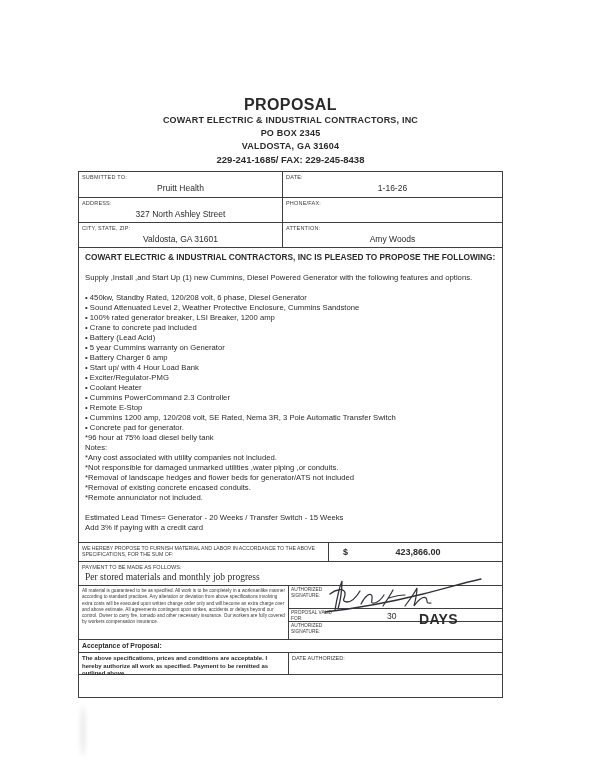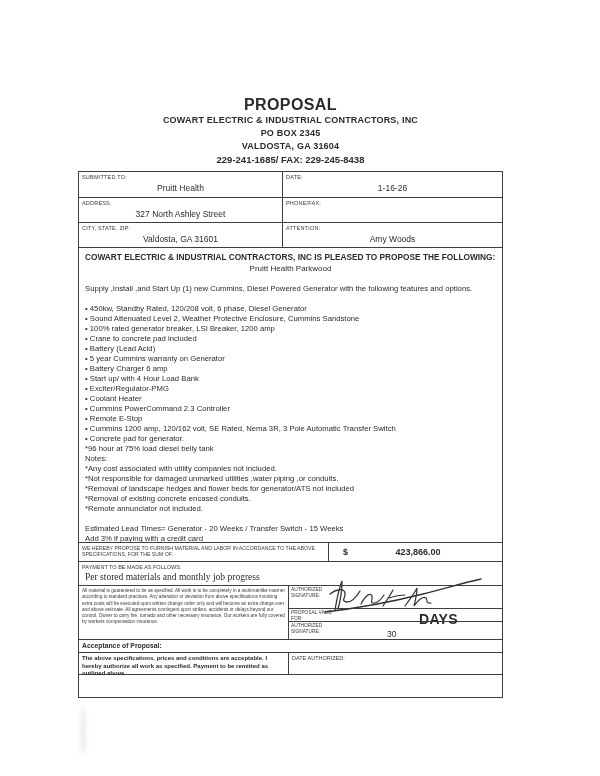--- a/index.html
+++ b/index.html
@@ -47,21 +47,21 @@
   .pay-value { font-family:"Liberation Serif", serif; font-size:9.5px; margin-top:2px; padding-left:3px; }
 
   
   .terms-row { display:flex; height:54px; }
   .terms-text { width:210px; border-right:1px solid #3f3f3f; padding:2px 3px; font-size:4.7px; line-height:6.3px; color:#3a3a3a; }
   .sig-col { flex:1; display:flex; flex-direction:column; }
   .sig-row1 { height:23px; border-bottom:1px solid #3f3f3f; position:relative; overflow:visible; }
   .sig-row2 { height:13px; border-bottom:1px solid #3f3f3f; position:relative; }
   .sig-row3 { flex:1; position:relative; }
   .mini-label { display:block; font-size:4.8px; line-height:5.6px; width:44px; padding:1px 0 0 2px; color:#3a3a3a; }
-  .valid-num { position:absolute; left:98px; top:20px; font-size:8.5px; font-weight:normal; }
+  .valid-num { position:absolute; left:98px; top:2px; font-size:8.5px; font-weight:normal; }
   .valid-days { position:absolute; left:130px; top:2px; font-size:14px; font-weight:bold; letter-spacing:.3px; }
   .sig-svg { position:absolute; left:32px; top:-12px; width:170px; height:44px; overflow:visible; }
 
   
   .acc-head-row { height:13px; padding:2px 3px; font-size:6.8px; font-weight:bold; }
   .acc-row { display:flex; height:22px; }
   .acc-text { width:210px; border-right:1px solid #3f3f3f; padding:2px 3px; font-size:6px; font-weight:bold; line-height:7.6px; }
   .acc-date { flex:1; padding:2px 3px; font-size:5.5px; color:#3a3a3a; }
   .bottom-row { height:23px; }
 
@@ -108,37 +108,36 @@
       </div>
       <div class="i-cell right">
         <span class="i-label">ATTENTION:</span>
         <span class="i-value">Amy Woods</span>
       </div>
     </div>
   </div>
 
   <div class="main-box bx">
     <div class="b-heading">COWART ELECTRIC &amp; INDUSTRIAL CONTRACTORS, INC IS PLEASED TO PROPOSE THE FOLLOWING:</div>
-    <div class="b-sub">Pruitt Health Parkwood</div>
     <div class="sp"></div>
     <div class="line">Supply ,Install ,and Start Up (1) new Cummins, Diesel Powered Generator with the following features and options.</div>
     <div class="sp"></div>
     <div class="line">• 450kw, Standby Rated, 120/208 volt, 6 phase, Diesel Generator</div>
     <div class="line">• Sound Attenuated Level 2, Weather Protective Enclosure, Cummins Sandstone</div>
     <div class="line">• 100% rated generator breaker, LSI Breaker, 1200 amp</div>
     <div class="line">• Crane to concrete pad included</div>
     <div class="line">• Battery (Lead Acid)</div>
     <div class="line">• 5 year Cummins warranty on Generator</div>
     <div class="line">• Battery Charger 6 amp</div>
     <div class="line">• Start up/ with 4 Hour Load Bank</div>
     <div class="line">• Exciter/Regulator-PMG</div>
     <div class="line">• Coolant Heater</div>
     <div class="line">• Cummins PowerCommand 2.3 Controller</div>
     <div class="line">• Remote E-Stop</div>
-    <div class="line">• Cummins 1200 amp, 120/162 volt, SE Rated, Nema 3R, 3 Pole Automatic Transfer Switch</div>
+    <div class="line">• Cummins 1200 amp, 120/208 volt, SE Rated, Nema 3R, 3 Pole Automatic Transfer Switch</div>
     <div class="line">• Concrete pad for generator.</div>
     <div class="line">*96 hour at 75% load diesel belly tank</div>
     <div class="line">Notes:</div>
     <div class="line">*Any cost associated with utility companies not included.</div>
     <div class="line">*Not responsible for damaged unmarked utilities ,water piping ,or conduits.</div>
     <div class="line">*Removal of landscape hedges and flower beds for generator/ATS not included</div>
     <div class="line">*Removal of existing concrete encased conduits.</div>
     <div class="line">*Remote annunciator not included.</div>
     <div class="sp"></div>
     <div class="line">Estimated Lead Times= Generator - 20 Weeks / Transfer Switch - 15 Weeks</div>

